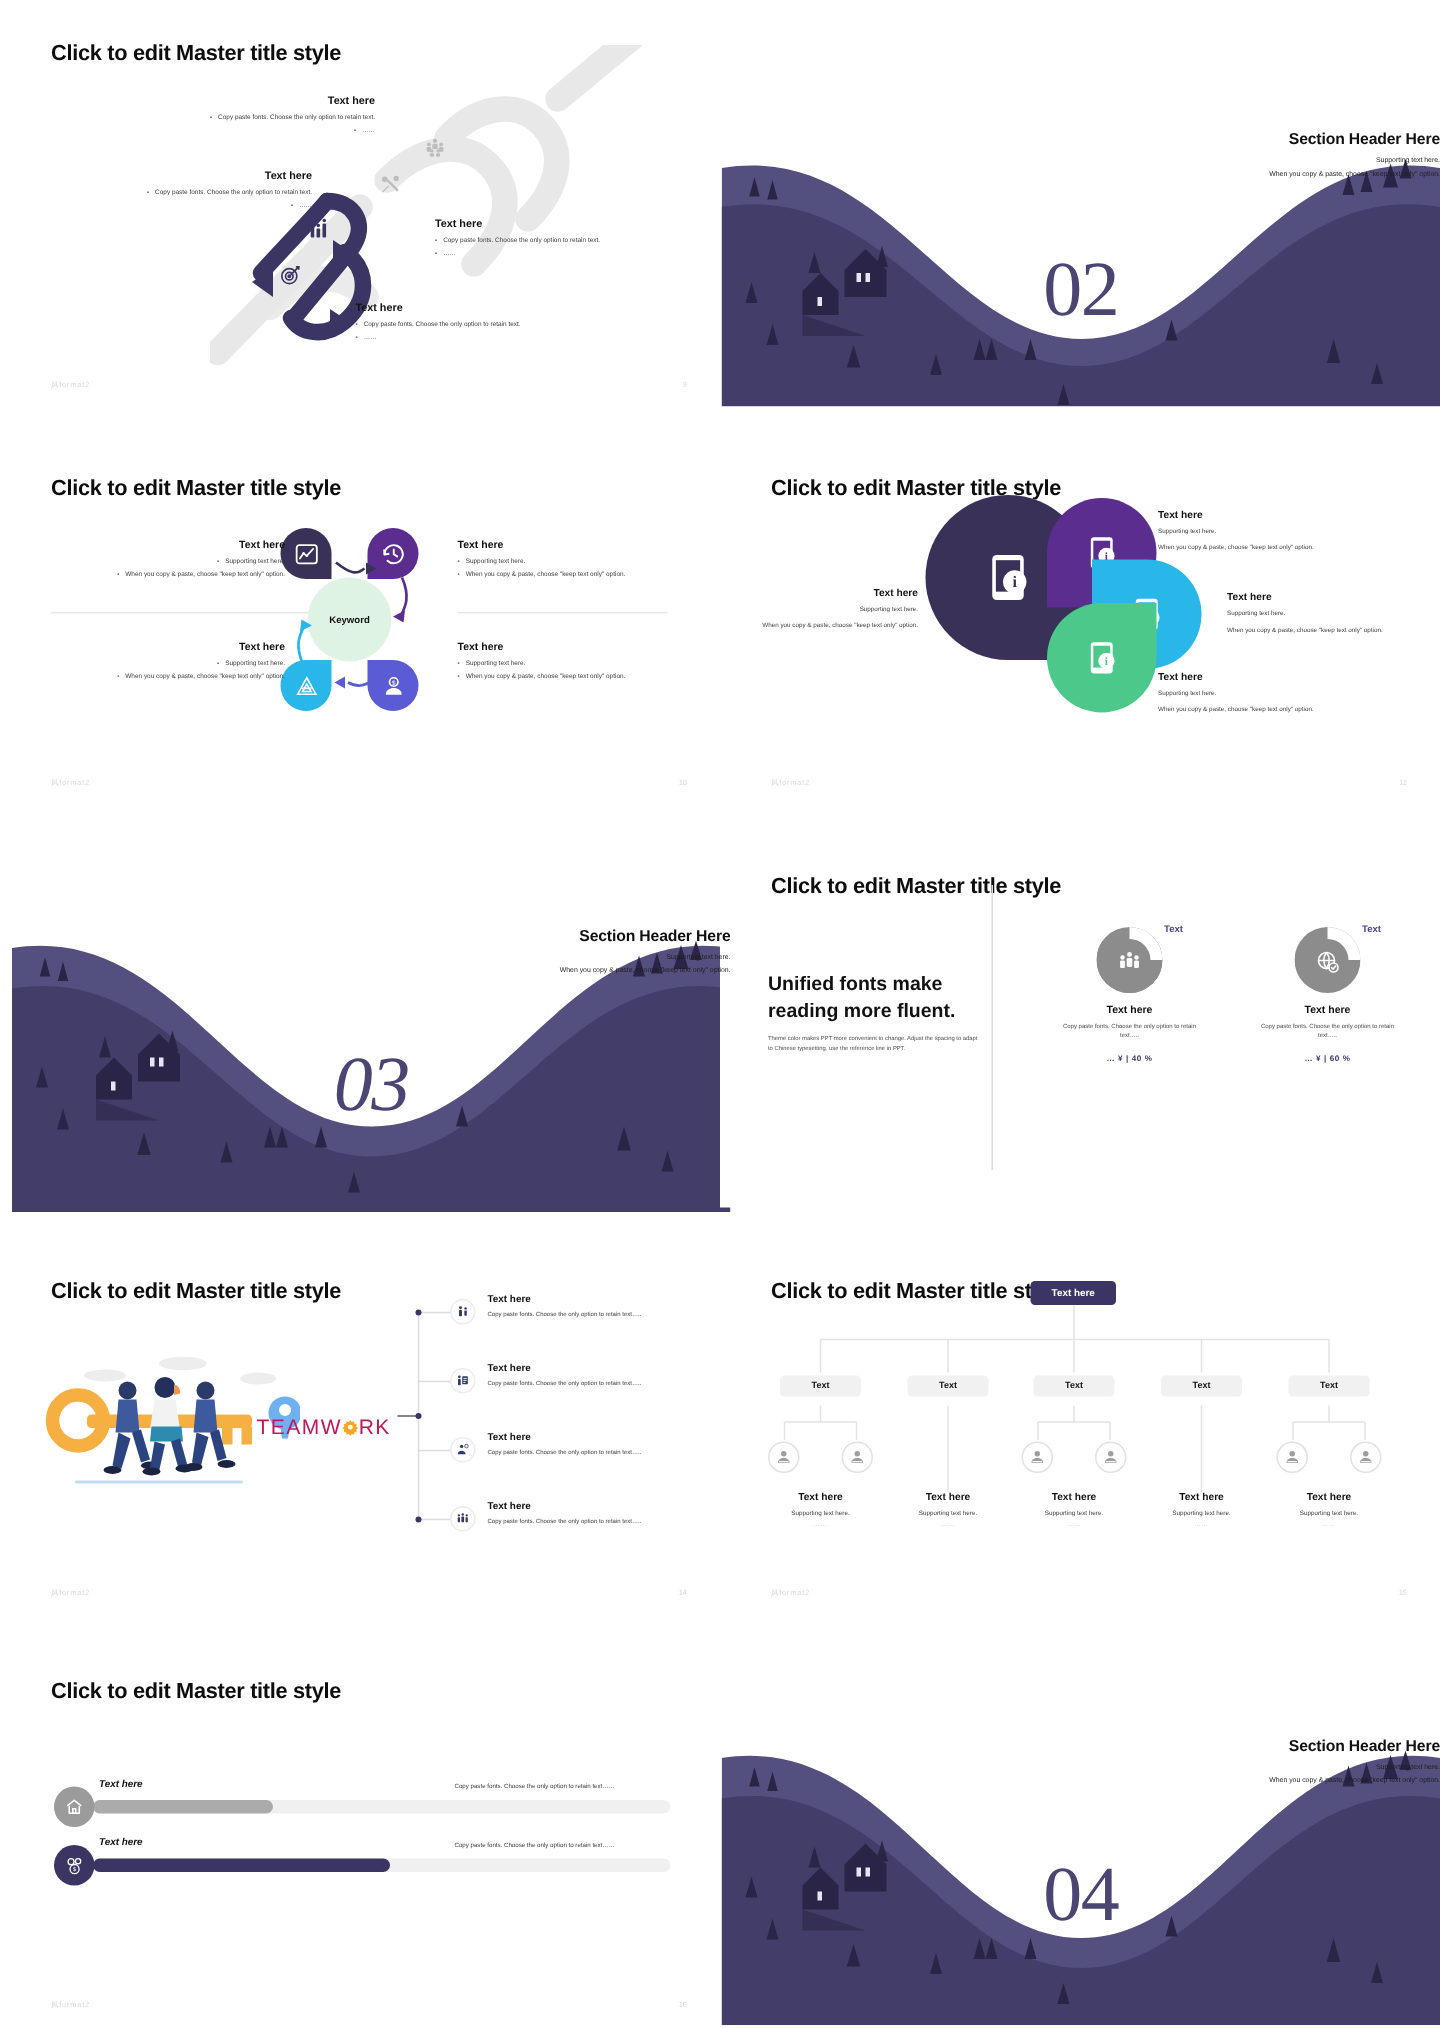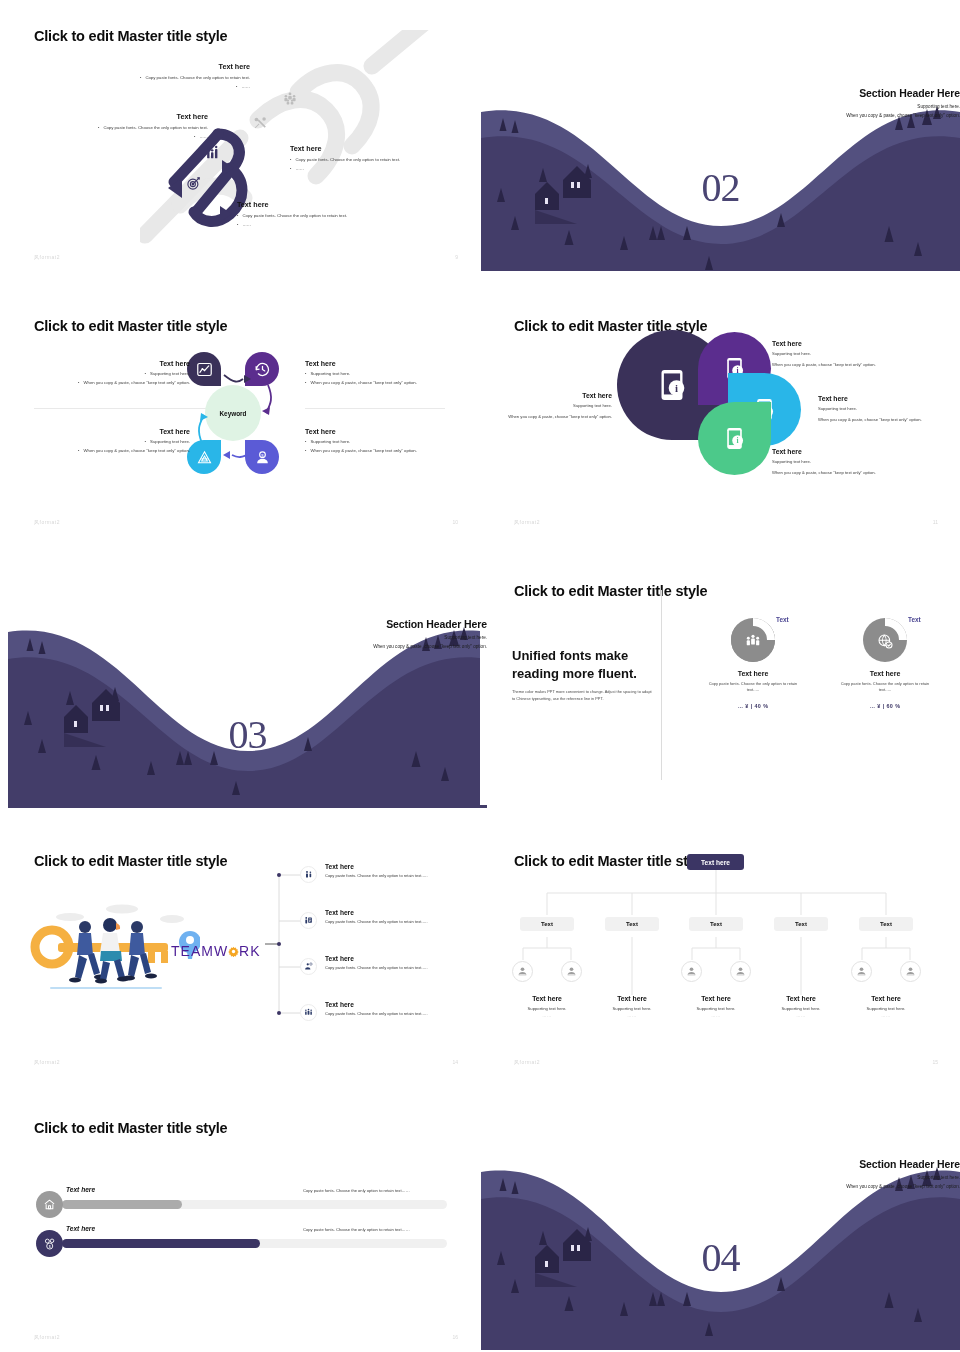--- a/index.html
+++ b/index.html
@@ -29,21 +29,21 @@
 
   
   .mtn { position:absolute; inset:0; background:#ffffff; }
   .mtn svg { position:absolute; left:0; bottom:0; width:100%; height:100%; display:block;}
   .mtn-head { position:absolute; left:0; right:0; top:11px; text-align:right; z-index:5;}
   .mtn-head .sh { font-size: 10.5px; font-weight: bold; color:#111; letter-spacing:-.1px;}
   .mtn-head .st { font-size: 4.6px; color:#1d1d1d; margin-top:5px;}
   .mtn-head .st2 { font-size: 4.6px; color:#1d1d1d; margin-top:4px;}
   .mtn-num {
     position:absolute; left:0; right:0; text-align:center; z-index:6;
-    font-size: 40px; font-weight: 300; color:#4a4573;
+    font-size: 52px; font-weight: 300; color:#4a4573;
     font-family:"Liberation Serif", serif; letter-spacing: -1px;
   }
   .chain-txt { position:absolute; }
   .chain-txt .t { font-weight:bold; font-size:7.2px; color:#111;}
   .bullet-line { display:flex; gap:4px; margin-top:3.5px; }
   .bullet-line .dot { font-size:4px; color:#666; line-height:1.4;}
   .bullet-line .tx { font-size:4.3px; color:#3c3c3c; line-height:1.4;}
 
   
   .kw-col { position:absolute; }
@@ -67,21 +67,21 @@
 
   
   .tw-item { position:absolute; }
   .tw-item .t { font-size:6.6px; font-weight:bold; color:#111;}
   .tw-item .p { font-size:4px; color:#3c3c3c; line-height:1.6; margin-top:3px; width:140px;}
   .tw-circle {
     position:absolute; width:17px; height:17px; border-radius:50%;
     background:#fff; border:1px solid #ececec; display:flex;
     align-items:center; justify-content:center;
   }
-  .tw-word { position:absolute; font-size:14px; letter-spacing:1px; color:#4c1d95; font-weight:400;}
+  .tw-word { position:absolute; font-size:14px; letter-spacing:1px; color:#be185d; font-weight:400;}
 
   
   .org-root {
     position:absolute; background:#3b3564; color:#fff; border-radius:3px;
     font-size:6.6px; font-weight:bold; display:flex; align-items:center; justify-content:center;
   }
   .org-box {
     position:absolute; background:#f1f1f1; border-radius:3px; color:#111;
     font-size:6px; font-weight:bold; display:flex; align-items:center; justify-content:center;
   }
@@ -478,21 +478,21 @@
           <rect x="92" y="100" width="3" height="6"></rect>
             <rect x="98" y="100" width="3" height="6"></rect>
         </g>
       </svg>
     </div>
     <div class="mtn-head" style="top:13px;">
       <div class="sh">Section Header Here</div>
       <div class="st">Supporting text here.</div>
       <div class="st2">When you copy &amp; paste, choose "keep text only" option.</div>
     </div>
-    <div class="mtn-num" style="top:106px;">03</div>
+    <div class="mtn-num" style="top:89px;font-style:italic;">03</div>
   </div>
 
   <div class="slide" style="left:480px; top:555px; width:480px; height:250px;">
     <div class="title">Click to edit Master title style</div>
 
     <div class="uf-divider" style="left:181px; top:35px; height:190px;"></div>
 
     <div style="position:absolute; left:32px; top:92px; width:140px;">
       <div class="uf-left-h">Unified fonts make</div>
       <div class="uf-left-h">reading more fluent.</div>

